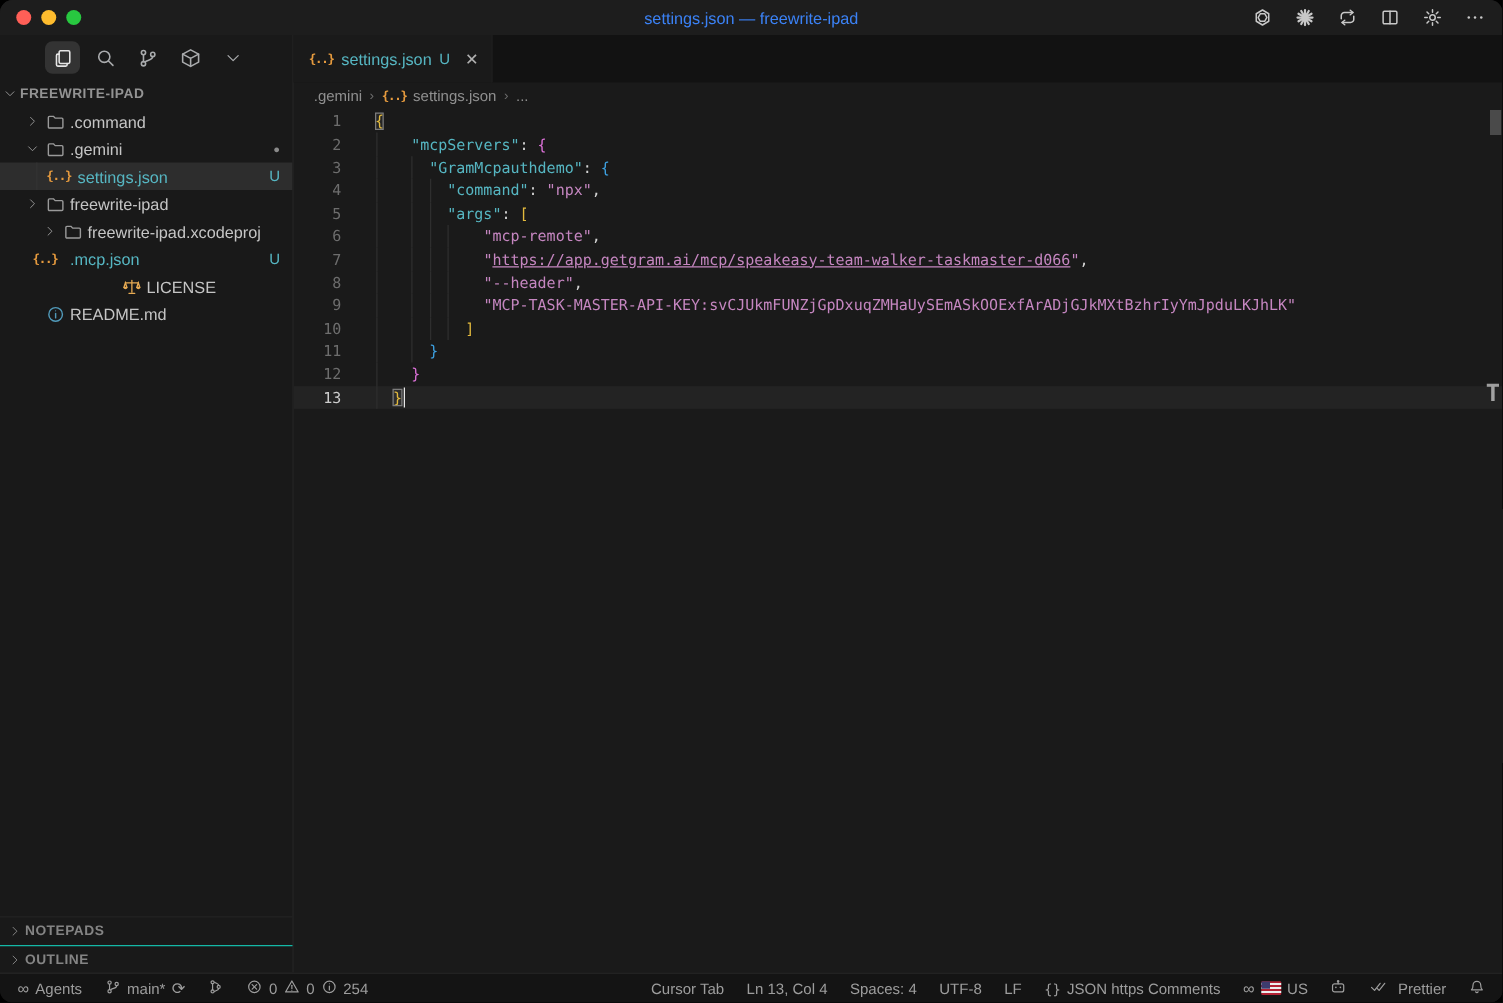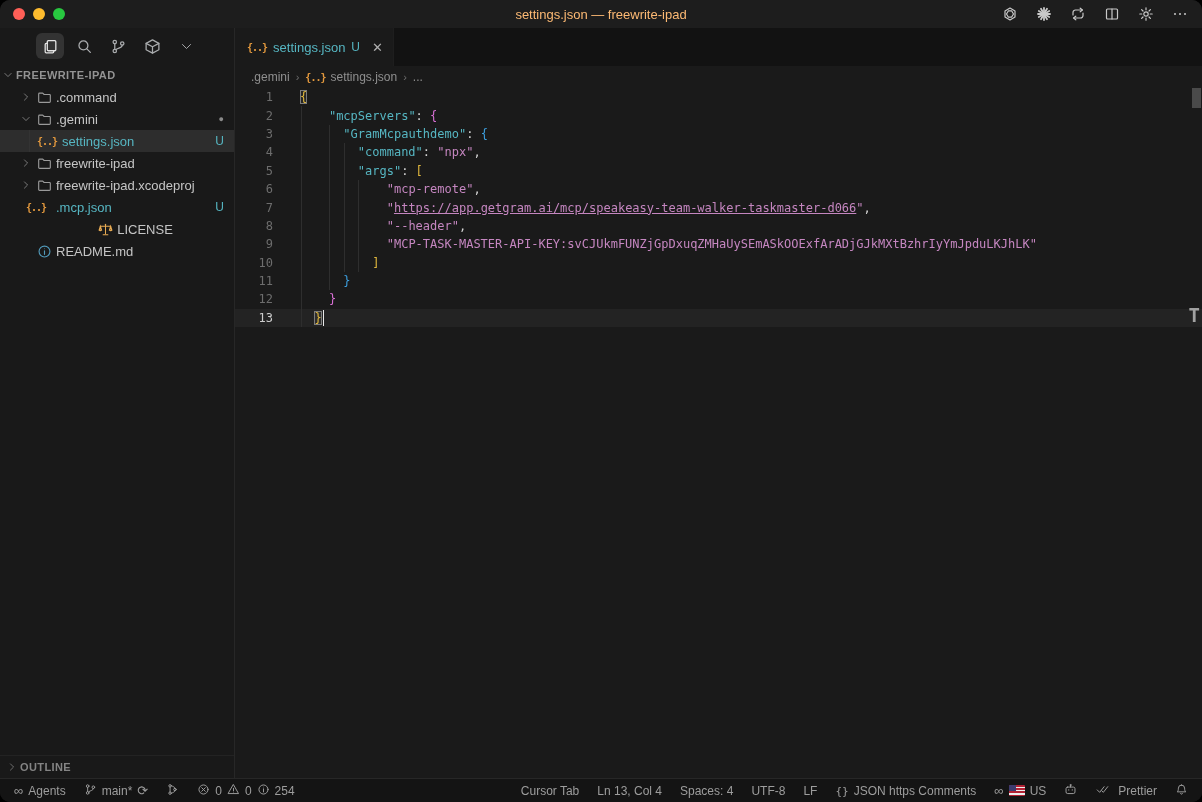--- a/index.html
+++ b/index.html
@@ -8,21 +8,21 @@
   .window { position:relative; width:1202px; height:802px; background:#1a1a1a;
     border-radius:10px; overflow:hidden; display:flex; flex-direction:column; }
 
   
   .titlebar { height:28px; background:#1d1d1d; display:flex; align-items:center;
     position:relative; flex:0 0 auto; }
   .traffic { display:flex; gap:8px; margin-left:13px; }
   .tl { width:12px; height:12px; border-radius:50%; }
   .tl.red{background:#ff5f57;} .tl.yellow{background:#febc2e;} .tl.green{background:#28c840;}
   .win-title { position:absolute; left:0; right:0; text-align:center; font-size:13px;
-    color:#fdba74; pointer-events:none; }
+    color:#3b82f6; pointer-events:none; }
   .tb-icons { position:absolute; right:14px; top:0; height:28px; display:flex;
     align-items:center; gap:17px; }
   .tb-icons .ic { width:17px; height:17px; display:flex; align-items:center;
     justify-content:center; color:#c8c8c8; font-size:14px; }
   .tb-icons .ic svg { width:16px; height:16px; }
   .ic-claude { color:#d97757; }
 
   
   .main { flex:1 1 auto; display:flex; min-height:0; }
   .sidebar { width:235px; background:#191919; border-right:1px solid #272727;
@@ -257,21 +257,21 @@
                 <polyline points="5.5,3 10.5,8 5.5,13"></polyline>
               </svg>
             </span>
             <span class="ficon">
               <svg viewBox="0 0 16 16" fill="none" stroke="currentColor" stroke-width="1.2" stroke-linecap="round" stroke-linejoin="round">
                 <path d="M1.8 4.2c0-.5.4-.9.9-.9h3.4l1.5 1.5h5.7c.5 0 .9.4.9.9v6.6c0 .5-.4.9-.9.9H2.7c-.5 0-.9-.4-.9-.9z"></path>
               </svg>
             </span>
             <span class="tname">freewrite-ipad</span>
           </div>
-          <div class="trow" style="padding-left: 18px;">
+          <div class="trow" style="padding-left: 32px;">
             <span class="chev">
               <svg viewBox="0 0 16 16" fill="none" stroke="currentColor" stroke-width="1.2" stroke-linecap="round" stroke-linejoin="round">
                 <polyline points="5.5,3 10.5,8 5.5,13"></polyline>
               </svg>
             </span>
             <span class="ficon">
               <svg viewBox="0 0 16 16" fill="none" stroke="currentColor" stroke-width="1.2" stroke-linecap="round" stroke-linejoin="round">
                 <path d="M1.8 4.2c0-.5.4-.9.9-.9h3.4l1.5 1.5h5.7c.5 0 .9.4.9.9v6.6c0 .5-.4.9-.9.9H2.7c-.5 0-.9-.4-.9-.9z"></path>
               </svg>
             </span>
@@ -303,20 +303,28 @@
               <svg viewBox="0 0 16 16" fill="none" stroke="#519aba" stroke-width="1.2" stroke-linecap="round">
                 <circle cx="8" cy="8" r="5.8"></circle>
                 <line x1="8" y1="7.2" x2="8" y2="11"></line>
                 <circle cx="8" cy="5" r="0.5" fill="#519aba" stroke="none"></circle>
               </svg>
             </span>
             <span class="tname">README.md</span>
           </div>
         </div>
       <div class="side-panels" id="side-panels">
+          <div class="panel-h">
+            <span class="chev">
+              <svg viewBox="0 0 16 16" fill="none" stroke="currentColor" stroke-width="1.2" stroke-linecap="round" stroke-linejoin="round">
+                <polyline points="5.5,3 10.5,8 5.5,13"></polyline>
+              </svg>
+            </span>
+            <span>NOTEPADS</span>
+          </div>
           <div class="panel-h">
             <span class="chev">
               <svg viewBox="0 0 16 16" fill="none" stroke="currentColor" stroke-width="1.2" stroke-linecap="round" stroke-linejoin="round">
                 <polyline points="5.5,3 10.5,8 5.5,13"></polyline>
               </svg>
             </span>
             <span>OUTLINE</span>
           </div>
         </div>
     </div>

